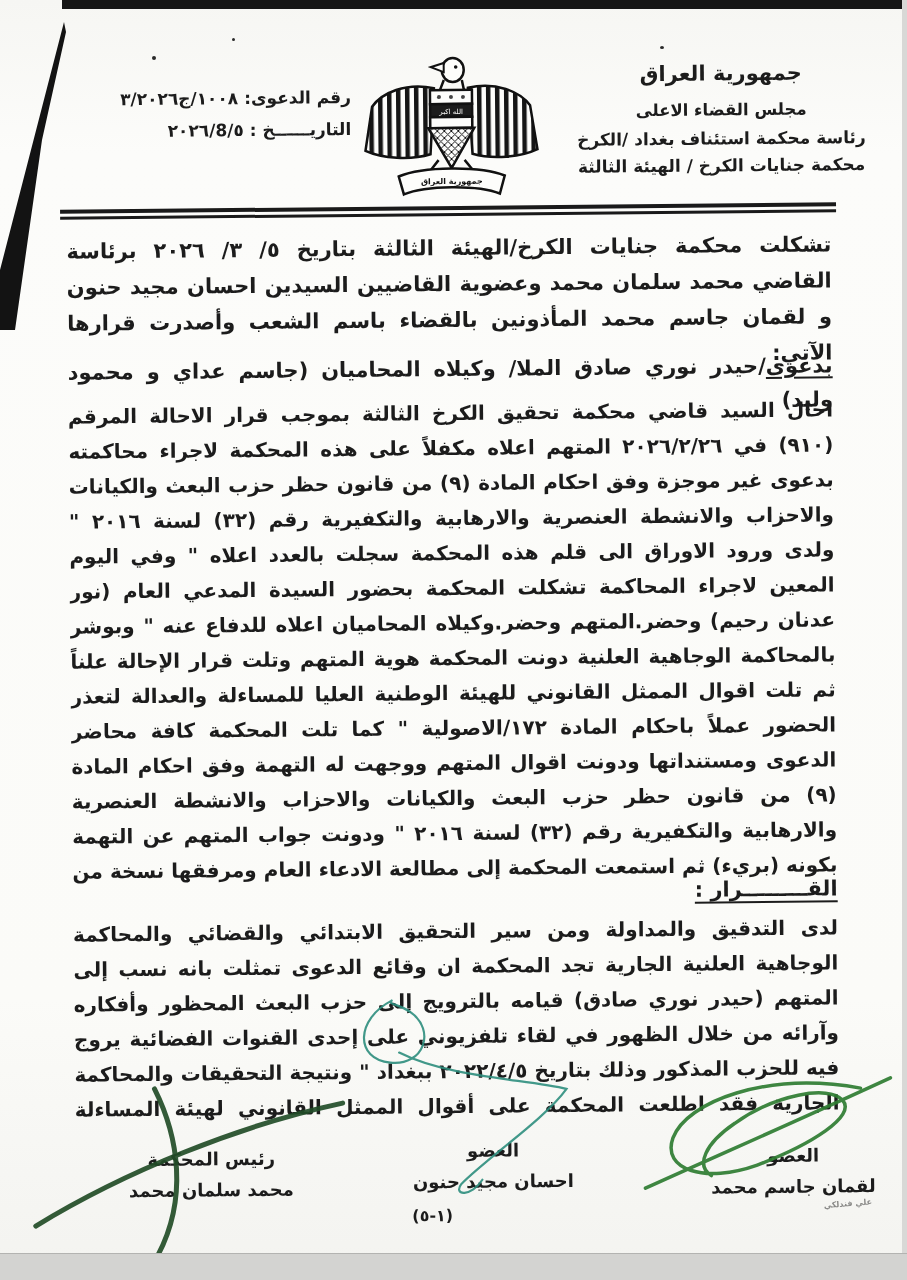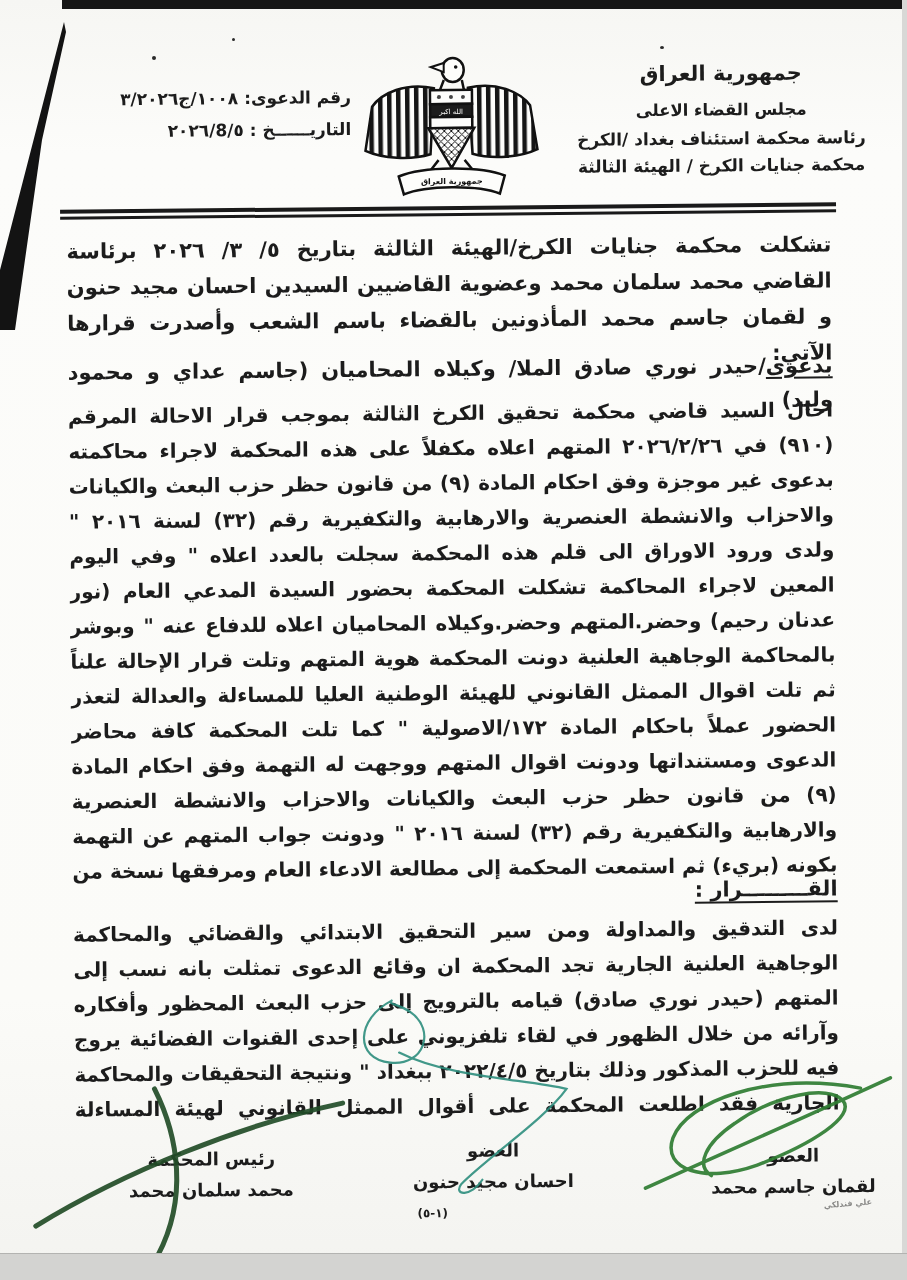--- a/index.html
+++ b/index.html
@@ -48,21 +48,21 @@
     text-decoration:underline;text-underline-offset:5px;
   }
   .decision-body{top:914px;font-size:20px;line-height:35px;height:212px;overflow:hidden;text-align-last:justify;}
   
   .sig{position:absolute;text-align:center;font-weight:700;}
   .sig .t{font-size:18px;margin-bottom:10px;}
   .sig .n{font-size:18px;white-space:nowrap;}
   .sig-president{top:1146px;left:96px;width:220px;}
   .sig-member-center{top:1140px;left:388px;width:200px;}
   .sig-member-right{top:1148px;left:688px;width:200px;}
-  .page-num{position:absolute;top:1206px;left:382px;width:90px;text-align:center;font-weight:700;font-size:12px;}
+  .page-num{position:absolute;top:1206px;left:382px;width:90px;text-align:center;font-weight:700;font-size:16px;}
   .margin-note{position:absolute;top:1203px;left:818px;font-size:8px;color:#8a8a88;transform:rotate(-4deg);font-weight:700;}
   .sig-overlay{position:absolute;inset:0;pointer-events:none;}
 </style>
 </head>
 <body>
 
 <div class="scan">
 
   <div class="paper-content">
 

